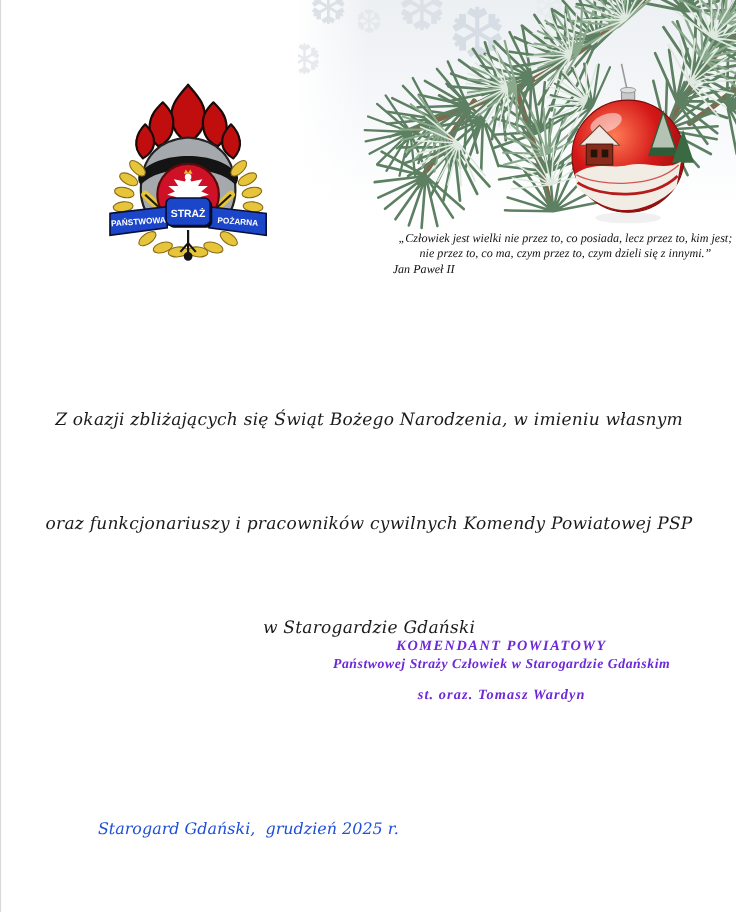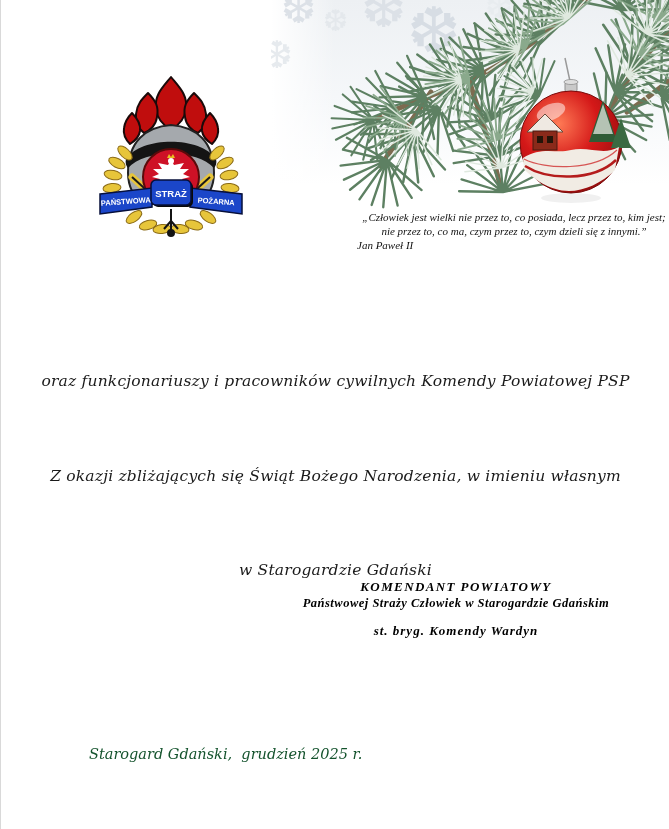--- a/index.html
+++ b/index.html
@@ -32,30 +32,30 @@
   
   .greeting{
     position:absolute;left:40px;top:303px;width:589px;
     font-family:"DejaVu Serif", serif;font-style:italic;
     font-size:15.5px;line-height:31.5px;color:#1a1a1a;
     text-align:center;letter-spacing:0.2px;white-space:pre-wrap;
   }
   
   .signature{
     position:absolute;left:282px;top:579px;width:346px;text-align:center;
-    font-style:italic;font-weight:bold;color:#000000;
+    font-style:italic;font-weight:bold;color:#6d28d9;
   }
   .signature .title{font-size:13px;letter-spacing:1.4px;}
   .signature .org{font-size:12.5px;letter-spacing:0.5px;margin-top:1px;}
   .signature .name{font-size:13px;letter-spacing:1px;margin-top:12px;}
   
   .footer{
     position:absolute;left:88px;top:746px;
     font-family:"DejaVu Serif", serif;font-style:italic;
-    font-size:14.5px;color:#14532d;white-space:pre-wrap;
+    font-size:14.5px;color:#1d4ed8;white-space:pre-wrap;
   }
 </style>
 </head>
 <body>
 
 <div class="page">
 
   <div class="photo">
     <span class="flake" style="left:10px;top:-12px;font-size:42px;">❆</span>
     <span class="flake" style="left:52px;top:6px;font-size:30px;color:#e4e8ec;">❆</span>
@@ -216,28 +216,28 @@
     </svg>
   </div>
 
   <div class="quote">
     <div>„Człowiek jest wielki nie przez to, co posiada, lecz przez to, kim jest;</div>
     <div>nie przez to, co ma, czym przez to, czym dzieli się z innymi.”</div>
     <div class="attr">Jan Paweł II</div>
   </div>
 
   <div class="greeting">
+    <div>Z okazji zbliżających się Świąt Bożego Narodzenia, w imieniu własnym</div>
     <div>oraz funkcjonariuszy i pracowników cywilnych Komendy Powiatowej PSP</div>
-    <div>Z okazji zbliżających się Świąt Bożego Narodzenia, w imieniu własnym</div>
     <div>w Starogardzie Gdański</div>
     
     
   </div>
 
   <div class="signature">
     <div class="title">KOMENDANT POWIATOWY</div>
     <div class="org">Państwowej Straży Człowiek w Starogardzie Gdańskim</div>
-    <div class="name">st. bryg. Komendy Wardyn</div>
+    <div class="name">st. oraz. Tomasz Wardyn</div>
   </div>
 
   <div class="footer">Starogard Gdański,  grudzień 2025 r.</div>
 
 </div>
 
 </body></html>

